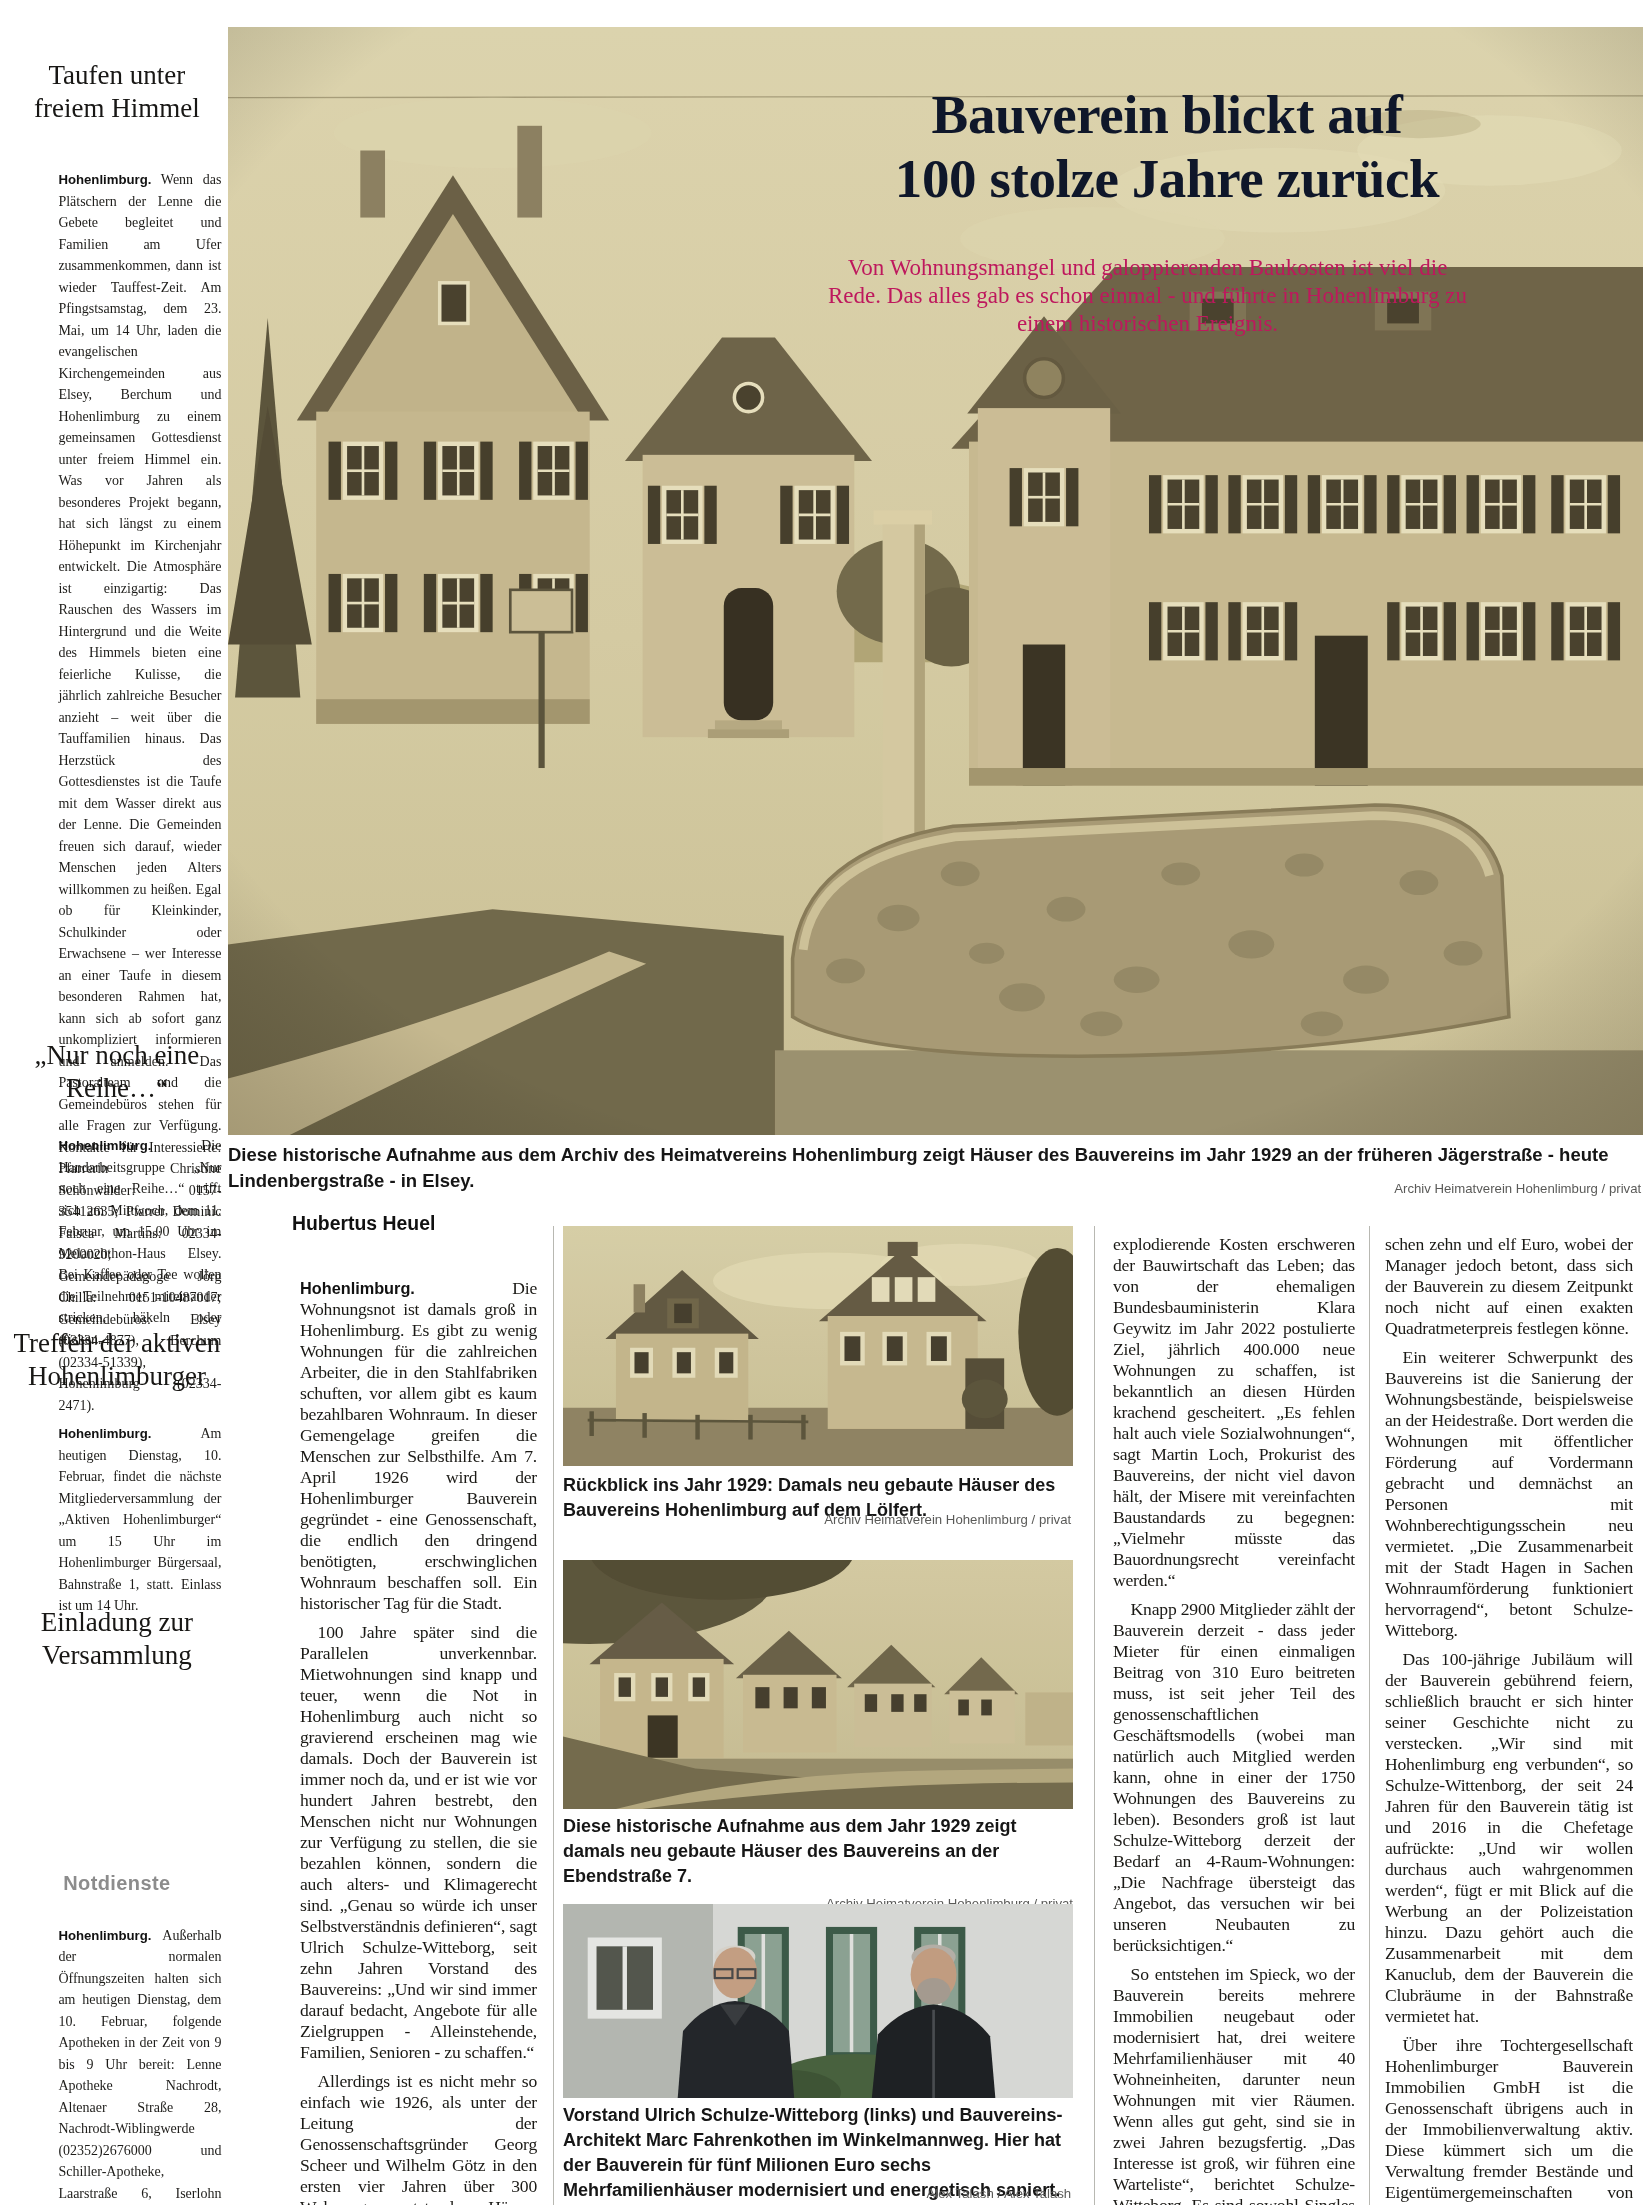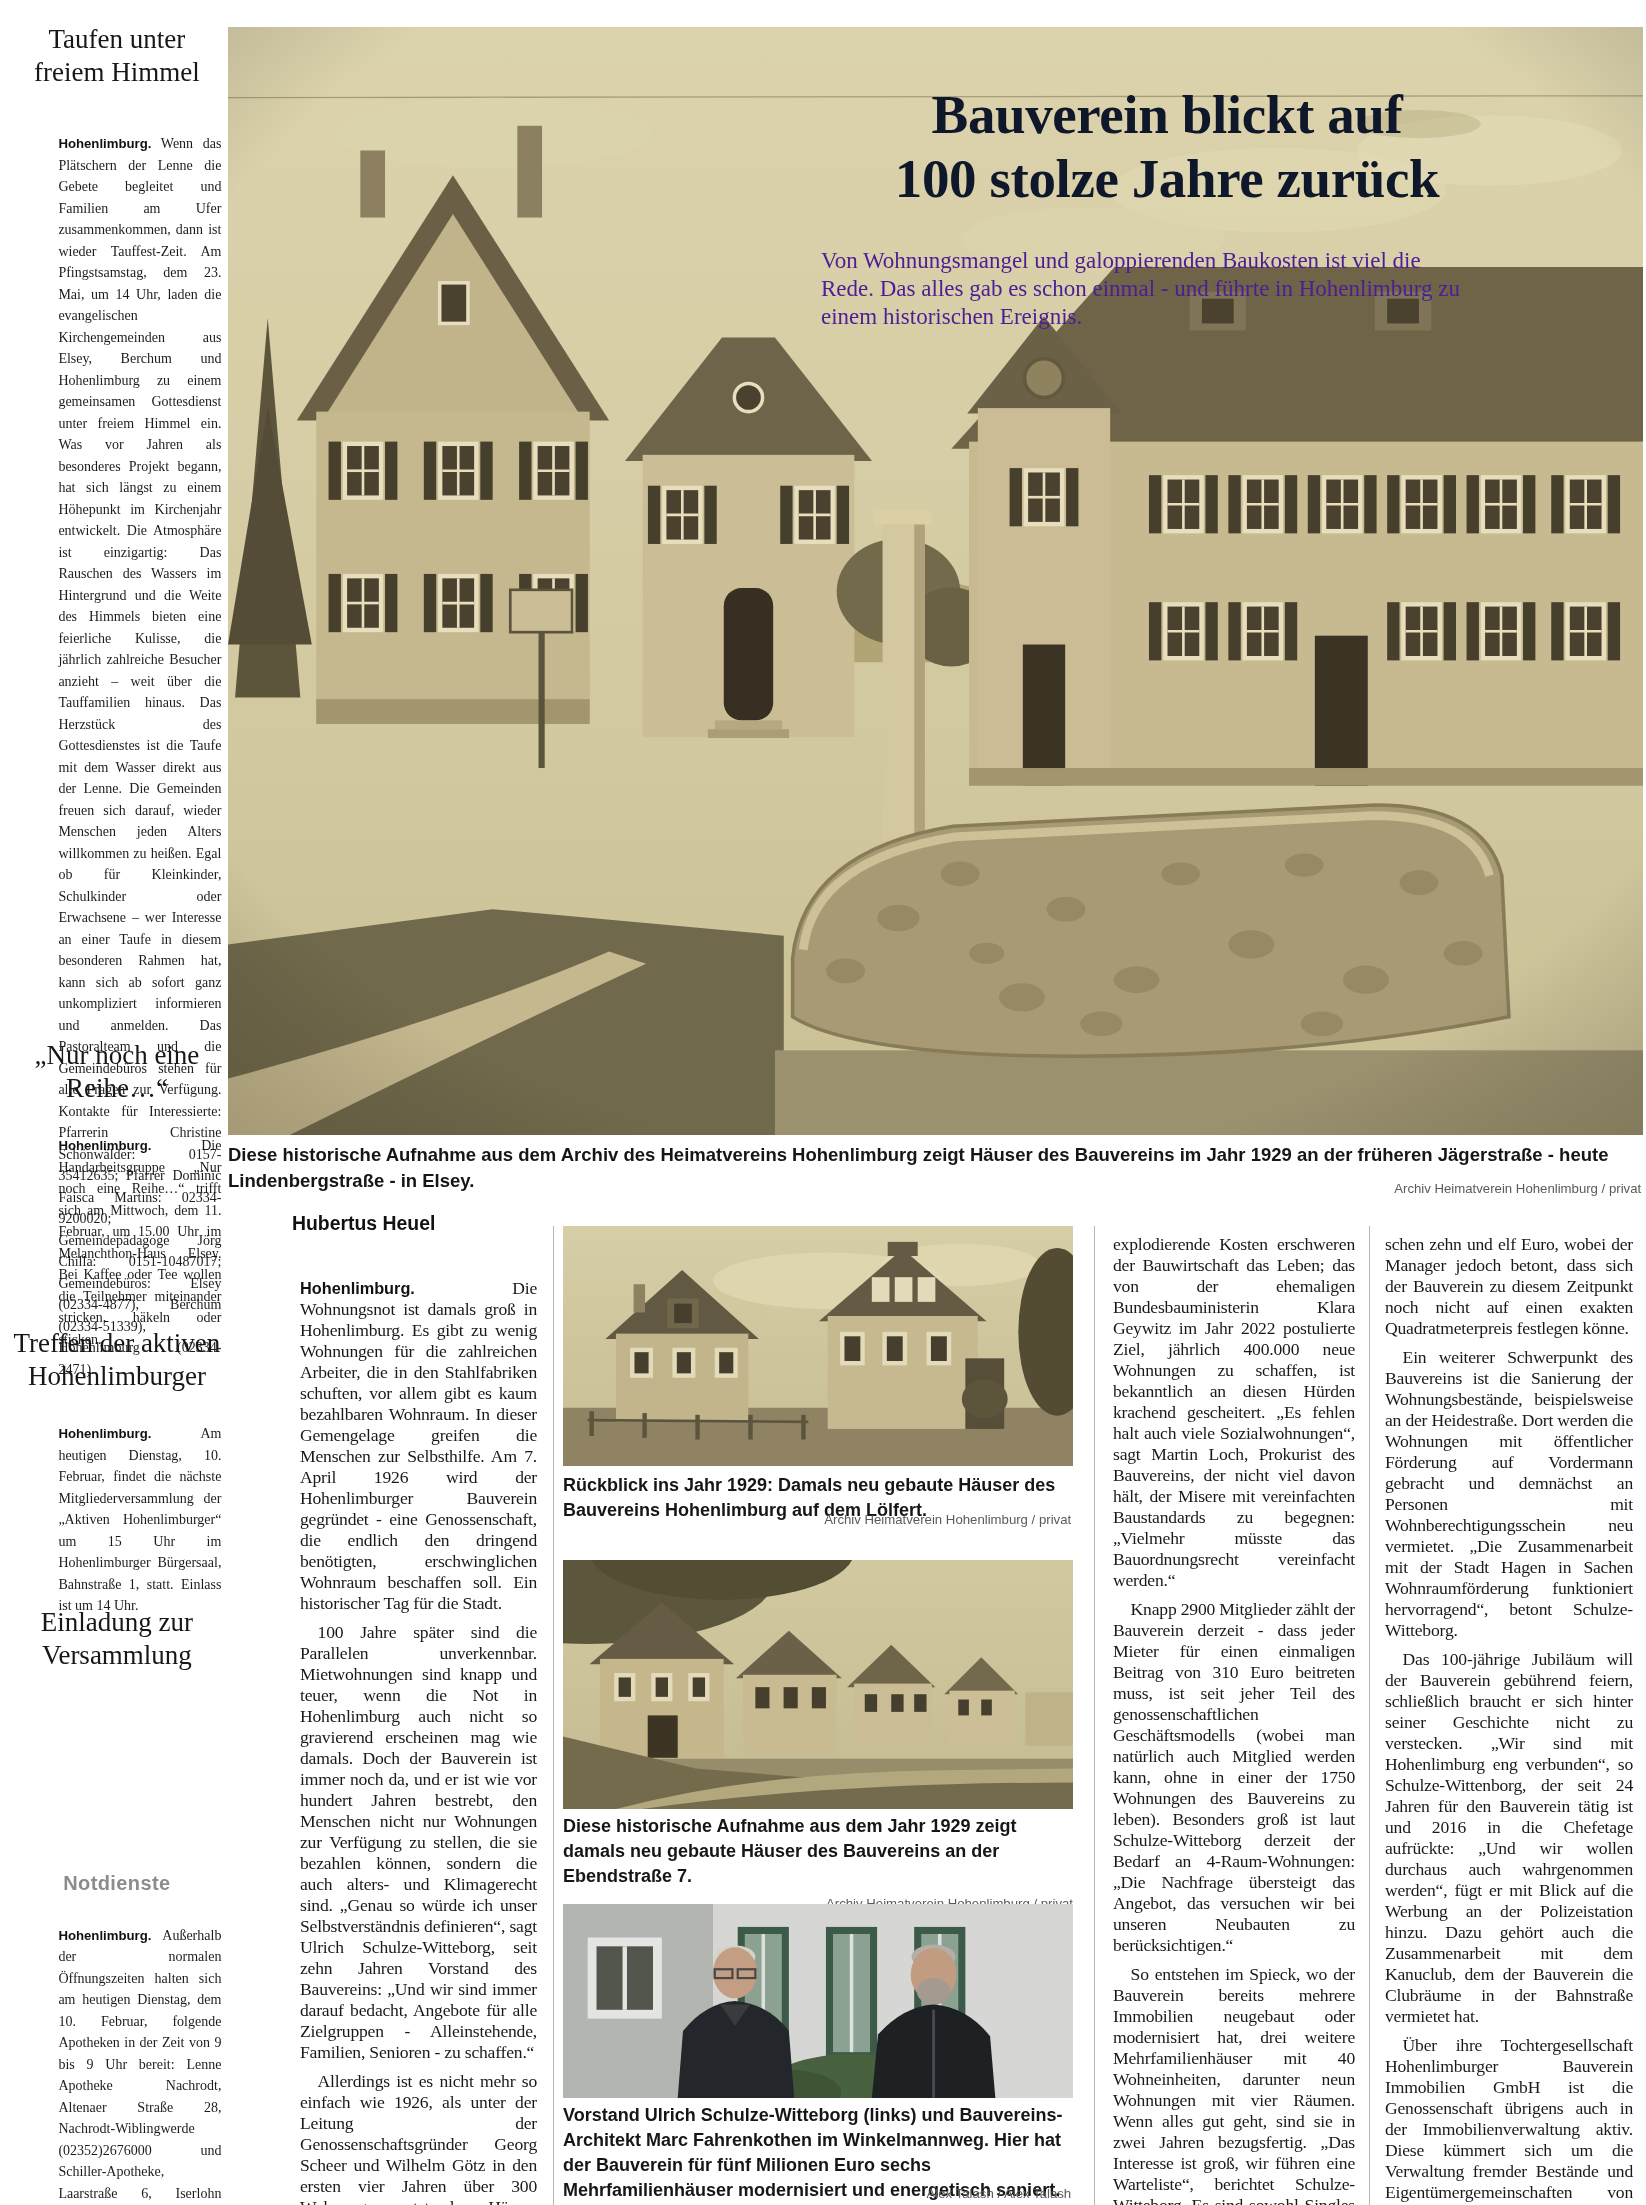--- a/index.html
+++ b/index.html
@@ -5,35 +5,35 @@
   html,body{margin:0;padding:0;background:#ffffff;}
   body{width:1646px;height:2206px;overflow:hidden;position:relative;
        font-family:"Liberation Serif","DejaVu Serif",serif;color:#1d1c19;}
   .page{position:absolute;inset:0;background:#ffffff;}
   .abs{position:absolute;}
 
   
   .sidebar-sec{position:absolute;left:12.4px;width:209px;}
   .sb-h{font:400 27px/33px "Liberation Serif","DejaVu Serif",serif;text-align:center;
         color:#181715;margin:0 0 30px 0;}
-  .sb-h.first{margin-bottom:44px;}
+  .sb-h.first{margin-bottom:44px;margin-top:36px;}
   .sb-h.grey-sans{font:700 20px/26.5px "Liberation Sans","DejaVu Sans",sans-serif;
         color:#8c8c8c;margin-bottom:28px;letter-spacing:0.4px;}
   .sb-body{font:14px/21.5px "Liberation Serif","DejaVu Serif",serif;text-align:justify;
         color:#1d1c19;hyphens:auto;margin-left:46px;}
   .sb-lead{font:700 13.2px/21.5px "Liberation Sans","DejaVu Sans",sans-serif;color:#111;}
 
   
   .mainphoto{left:228px;top:26.5px;width:1415px;height:1108px;overflow:hidden;}
   .mainphoto svg{display:block;width:100%;height:100%;}
   .headline{left:604px;top:56px;width:670px;text-align:center;
         font:700 55px/64px "Liberation Serif","DejaVu Serif",serif;
         color:#0f172a;letter-spacing:-0.4px;}
-  .subhead{left:593px;top:220px;width:653px;
-        font:400 23px/28px "Liberation Serif","DejaVu Serif",serif;color:#4c1d95;}
+  .subhead{left:593px;top:227px;width:653px;text-align:center;
+        font:400 23px/28px "Liberation Serif","DejaVu Serif",serif;color:#be185d;}
 
   
   .maincap{left:228px;top:1142px;width:1415px;height:58px;
         font:700 18.5px/25.6px "Liberation Sans","DejaVu Sans",sans-serif;color:#161616;}
   .credit{font:400 13.2px/16px "Liberation Sans","DejaVu Sans",sans-serif;color:#5a5a58;}
   .credit.br{position:absolute;right:1.8px;bottom:2.6px;}
   .pcap{left:563px;width:510px;font:700 18px/25px "Liberation Sans","DejaVu Sans",sans-serif;
         color:#161616;}
   .credit.line{display:block;text-align:right;margin-top:7px;}
 

